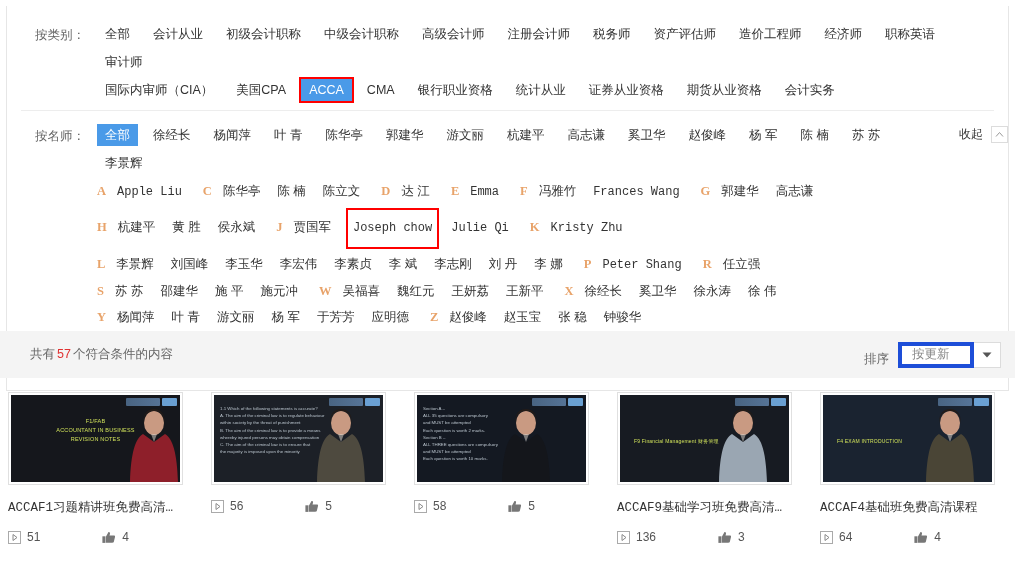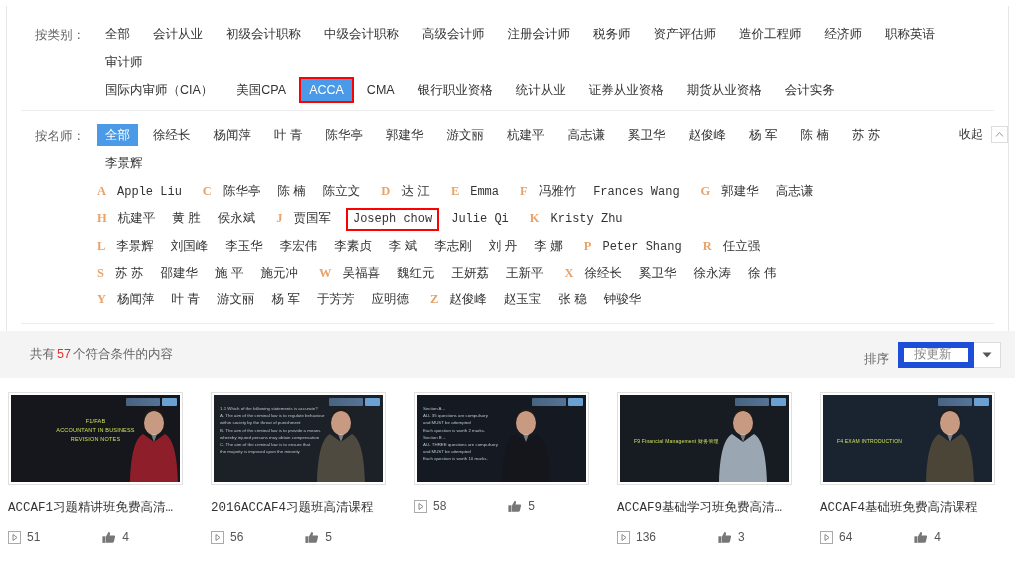--- a/index.html
+++ b/index.html
@@ -125,21 +125,21 @@
     color: #333;
     font-size: 12.5px;
     margin-right: 17px;
     cursor: pointer;
     text-decoration: none;
     white-space: nowrap;
   }
   .aname.latin { font-family: "Liberation Mono", "DejaVu Sans Mono", monospace; font-size: 12px; }
   .aname.hl-red {
     outline: 2px solid #ff0000;
-    padding: 1px 5px;
+    padding: 10px 5px;
     margin-right: 14px;
   }
 
   .year-row { padding-top: 8px; padding-bottom: 12px; }
 
   
   .result-bar {
     position: absolute;
     left: 0; top: 331px;
     width: 1015px;
@@ -156,21 +156,21 @@
   .result-count .num { color: #e03131; margin: 0 2px; }
   .sort-wrap {
     margin-left: auto;
     margin-right: 14px;
     display: flex;
     align-items: flex-end;
   }
   .sort-label { color: #666; font-size: 12.5px; margin-right: 9px; }
   .sort-select {
     width: 76px; height: 26px;
-    border: 6px solid #1d4ed8;
+    border: 4px solid #1d4ed8;
     background: #fff;
     display: flex; align-items: center;
     padding-left: 10px;
     font-size: 12.5px; color: #888;
     cursor: pointer;
   }
   .sort-arrow {
     width: 27px; height: 26px;
     border: 1px solid #dcdcdc;
     border-left: none;
@@ -511,21 +511,20 @@
               <div>the majority is imposed upon the minority</div>
             </div>
             <svg class="person" width="62" height="74" viewBox="0 0 62 74" style="left:96px;">
               <ellipse cx="31" cy="15" rx="10" ry="12" fill="#c99a82"></ellipse>
               <path d="M31 3 C22 3 20 10 21 16 C19 10 22 1 31 1 C40 1 43 10 41 16 C42 10 40 3 31 3 Z" fill="#241c18"></path>
               <path d="M20 26 C12 31 8 45 7 74 L55 74 C54 45 50 31 42 26 L31 34 Z" fill="#4e4a3f"></path>
               <path d="M28 26 L31 34 L34 26 Z" fill="#e8dfd6" opacity=".5"></path>
             </svg>
           </div>
         </div>
-        <div class="card-title">2016ACCAF4习题班高清课程</div>
         <div class="card-stats">
           <div class="stat">
             <span class="ic">
               <svg width="13" height="13" viewBox="0 0 13 13">
                 <rect x="0.5" y="0.5" width="12" height="12" fill="none" stroke="#aaa"></rect>
                 <path d="M5 3.5 L9 6.5 L5 9.5 Z" fill="none" stroke="#888"></path>
               </svg>
             </span>
             <span class="vl">56</span>
           </div>

